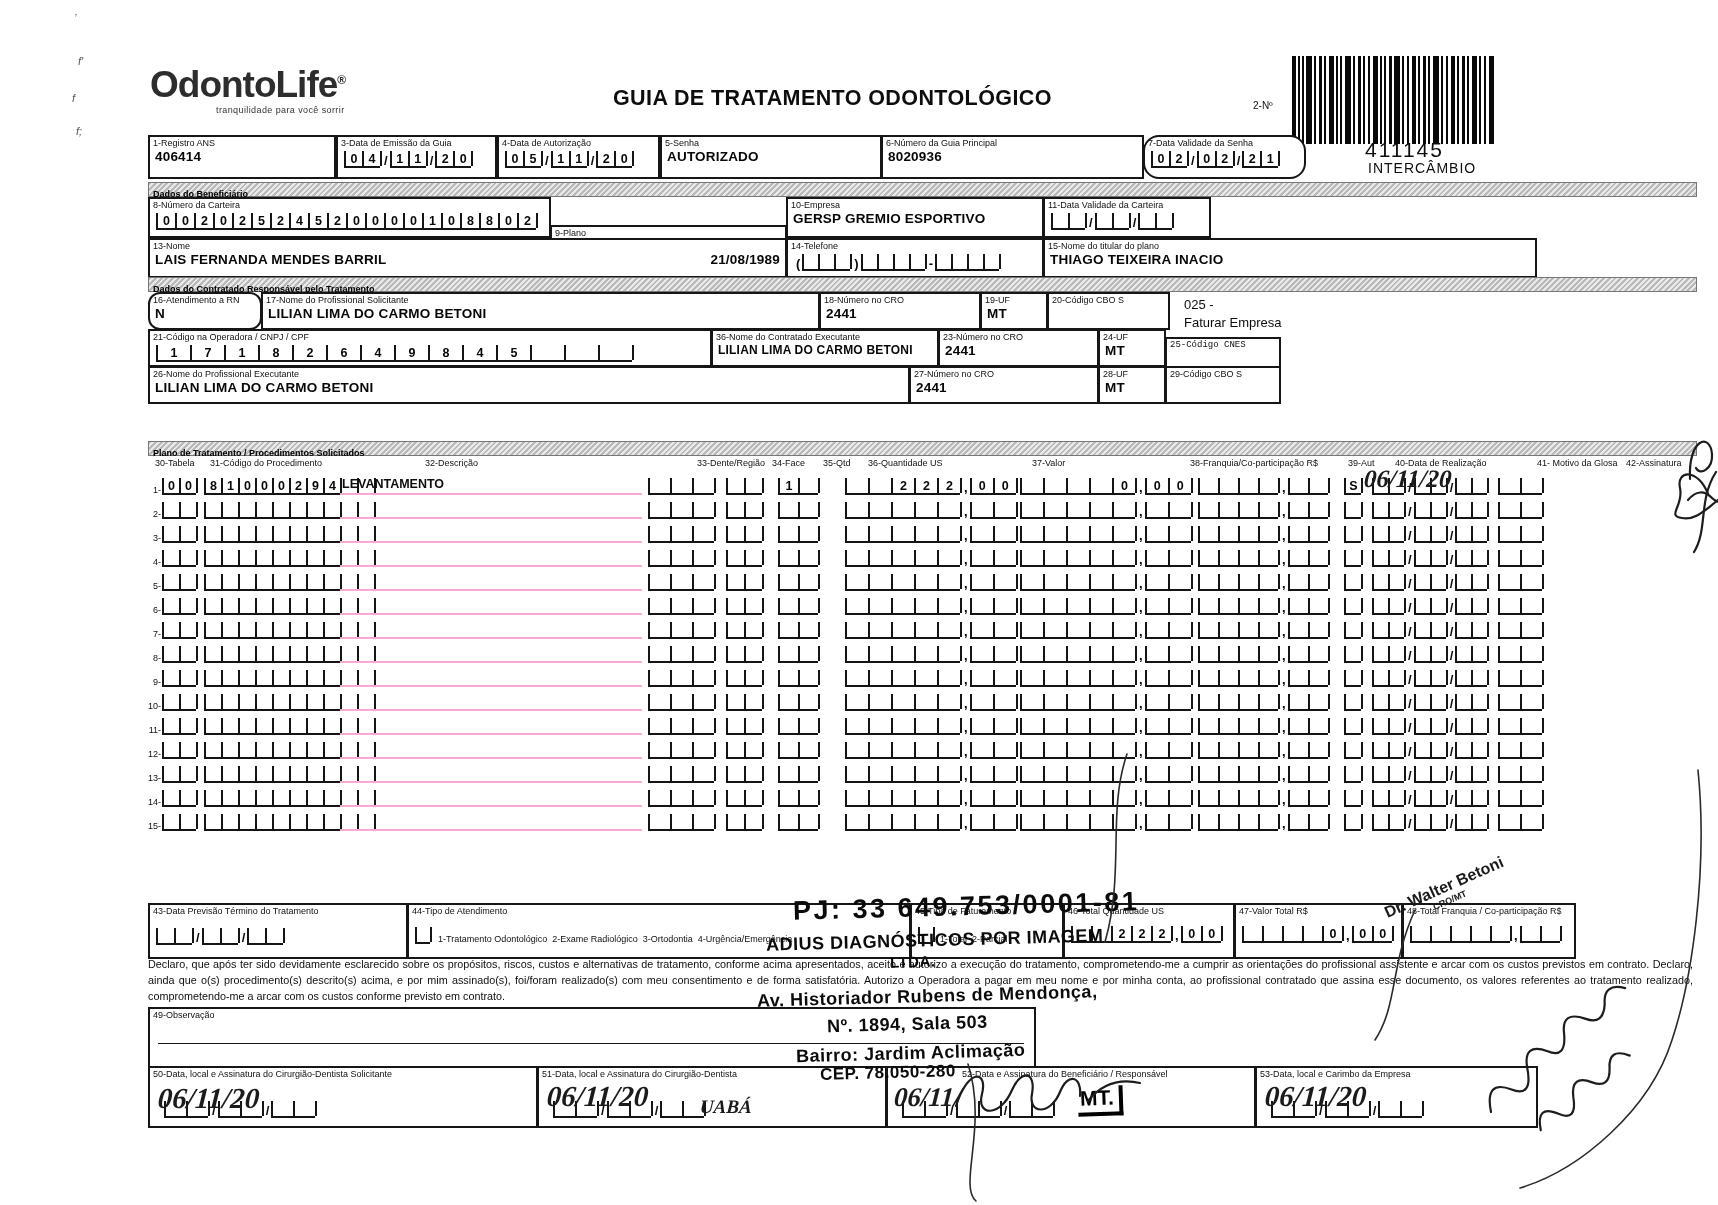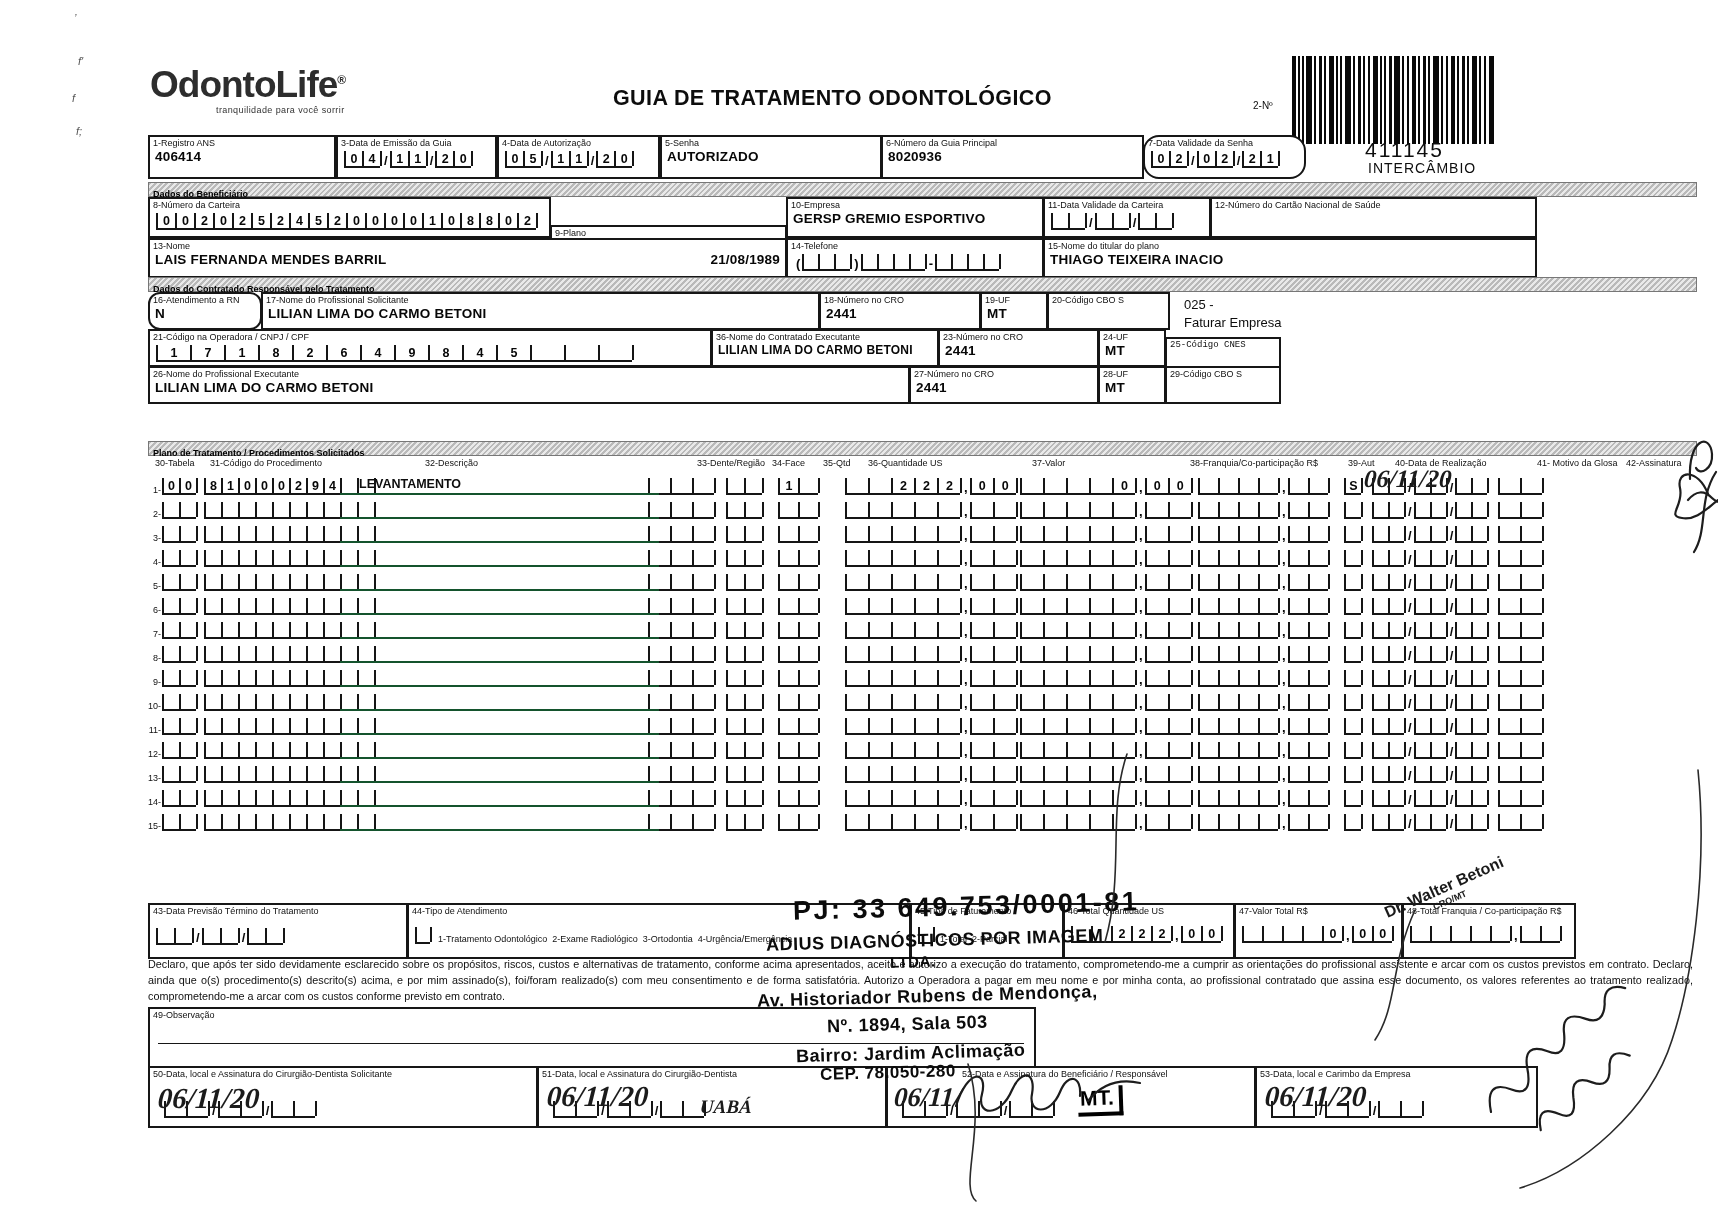--- a/index.html
+++ b/index.html
@@ -21,22 +21,22 @@
   .fcomb .sep{font-size:13px;font-weight:700;line-height:14px;padding:0 2px;color:#070707;}
   
   .secbar{position:absolute;height:13px;border:1px solid #777;
           background:repeating-linear-gradient(135deg,#b9b9b9 0 2px,#e9e9e9 2px 4px);}
   .secbar span{font-size:9px;font-weight:700;color:#000;line-height:12px;padding-left:4px;white-space:nowrap;}
   
   #table-region{position:absolute;left:148px;top:457px;width:1560px;height:382px;}
   .thead{position:absolute;top:1px;font-size:9px;white-space:nowrap;color:#101010;}
   .trow{position:absolute;left:0;width:1555px;height:24px;}
   .rnum{position:absolute;left:0;bottom:3px;width:13px;font-size:9px;text-align:right;color:#101010;}
-  .tdesc{position:absolute;left:192px;bottom:3px;width:300px;border-bottom:2px solid #14532d;
-         font-size:12.5px;font-weight:700;height:18px;line-height:19px;padding-left:19px;white-space:nowrap;}
+  .tdesc{position:absolute;left:192px;bottom:3px;width:300px;border-bottom:2px solid #f9a8d4;
+         font-size:12.5px;font-weight:700;height:18px;line-height:19px;padding-left:2px;white-space:nowrap;}
   .rowhand{position:absolute;left:1216px;top:-9px;font-size:25px;}
   
   .hand{font-family:"Liberation Serif",serif;font-style:italic;font-weight:700;color:#1b1b1b;
         white-space:nowrap;transform:skewX(-4deg);}
   .stampline{position:absolute;font-weight:700;color:#0b0b0b;white-space:nowrap;
              transform:rotate(-1.6deg);letter-spacing:.5px;}
   .pen{fill:none;stroke:#1d1d1d;stroke-width:2.2;stroke-linecap:round;}
   .penthin{fill:none;stroke:#2a2a2a;stroke-width:1.6;stroke-linecap:round;}
   .opts{font-size:9px;white-space:pre;color:#101010;}
   .speck{position:absolute;color:#555;font-size:11px;font-style:italic;}
@@ -240,24 +240,20 @@
           <span class="tick"></span>
         </span>
         <span class="sep">/</span>
         <span class="grp">
           <span class="cell"></span>
           <span class="cell"></span>
           <span class="tick"></span>
         </span>
       </span>
   </div>
-  <div class="fbox" style="left:1210px;top:197px;width:323px;height:37px;">
-    <div class="flabel">12-Número do Cartão Nacional de Saúde</div>
-    <div class="fval"></div>
-  </div>
 
   <div class="fbox" style="left:148px;top:238px;width:635px;height:36px;">
     <div class="flabel">13-Nome</div>
     <div class="fval split">
       <span>LAIS FERNANDA MENDES BARRIL</span>
       <span>21/08/1989</span>
     </div>
   </div>
   <div class="fbox" style="left:786px;top:238px;width:254px;height:36px;">
     <div class="flabel">14-Telefone</div>

